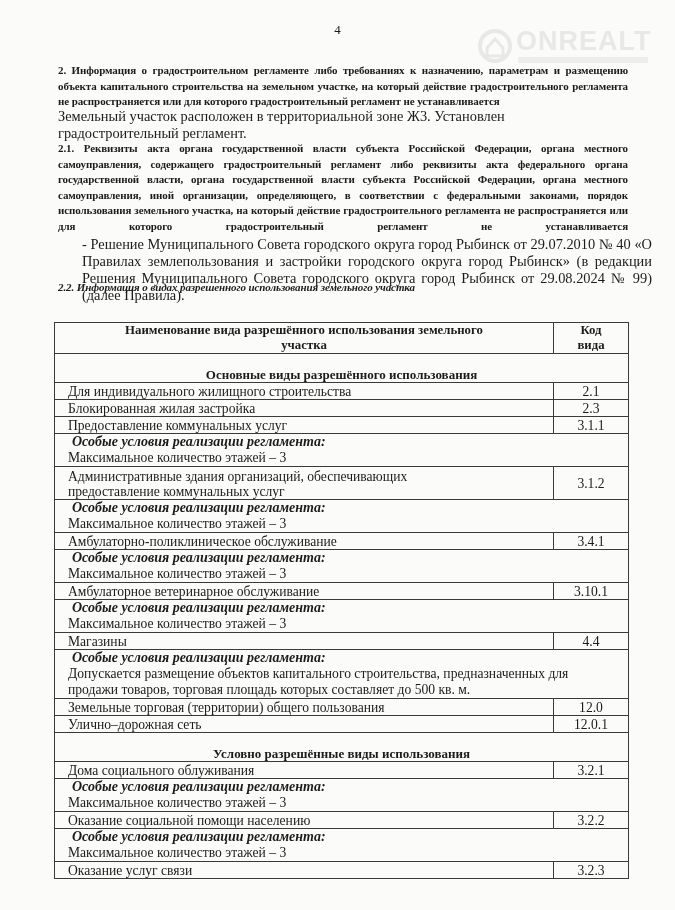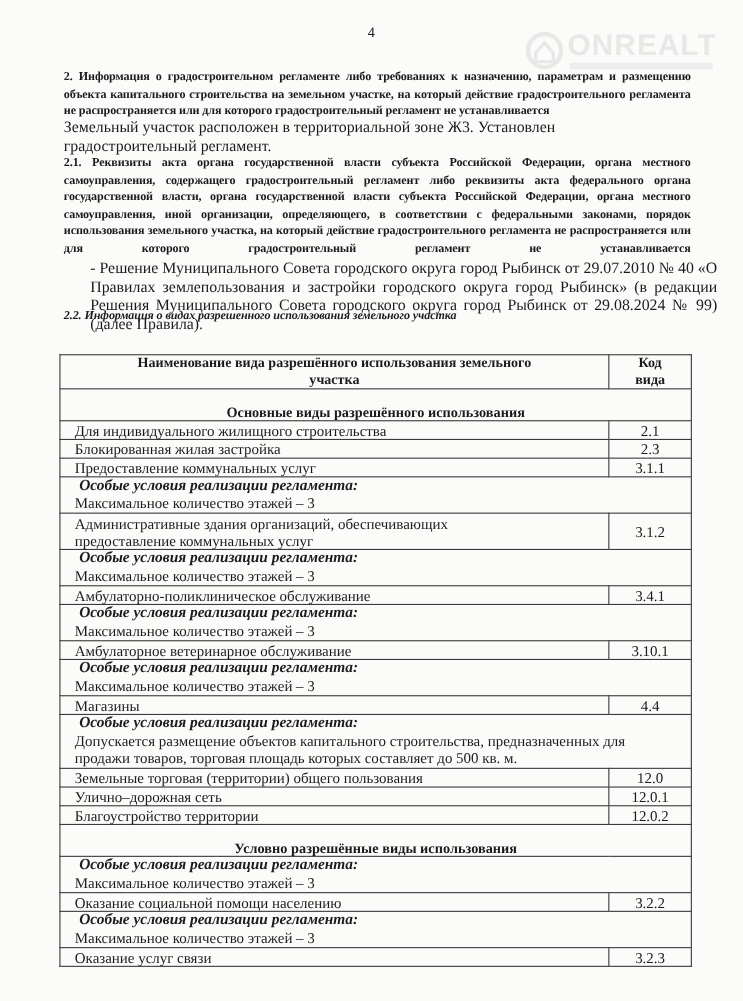--- a/index.html
+++ b/index.html
@@ -164,29 +164,29 @@
   </tr>
 
   <tr class="r16">
     <td>Земельные торговая (территории) общего пользования</td>
     <td class="code">12.0</td>
   </tr>
   <tr class="r16">
     <td>Улично–дорожная сеть</td>
     <td class="code">12.0.1</td>
   </tr>
-  <tr class="r16">
-    <td>Благоустройство территории</td>
-    <td class="code">12.0.2</td>
-  </tr>
 
   <tr>
     <td colspan="2" class="section">Условно разрешённые виды использования</td>
   </tr>
 
+  <tr class="r16">
+    <td>Дома социального облуживания</td>
+    <td class="code">3.2.1</td>
+  </tr>
   <tr>
     <td colspan="2" class="cond">
       <div class="cond-title">Особые условия реализации регламента:</div>
       <div class="cond-text">Максимальное количество этажей – 3</div>
     </td>
   </tr>
 
   <tr class="r16">
     <td>Оказание социальной помощи населению</td>
     <td class="code">3.2.2</td>

